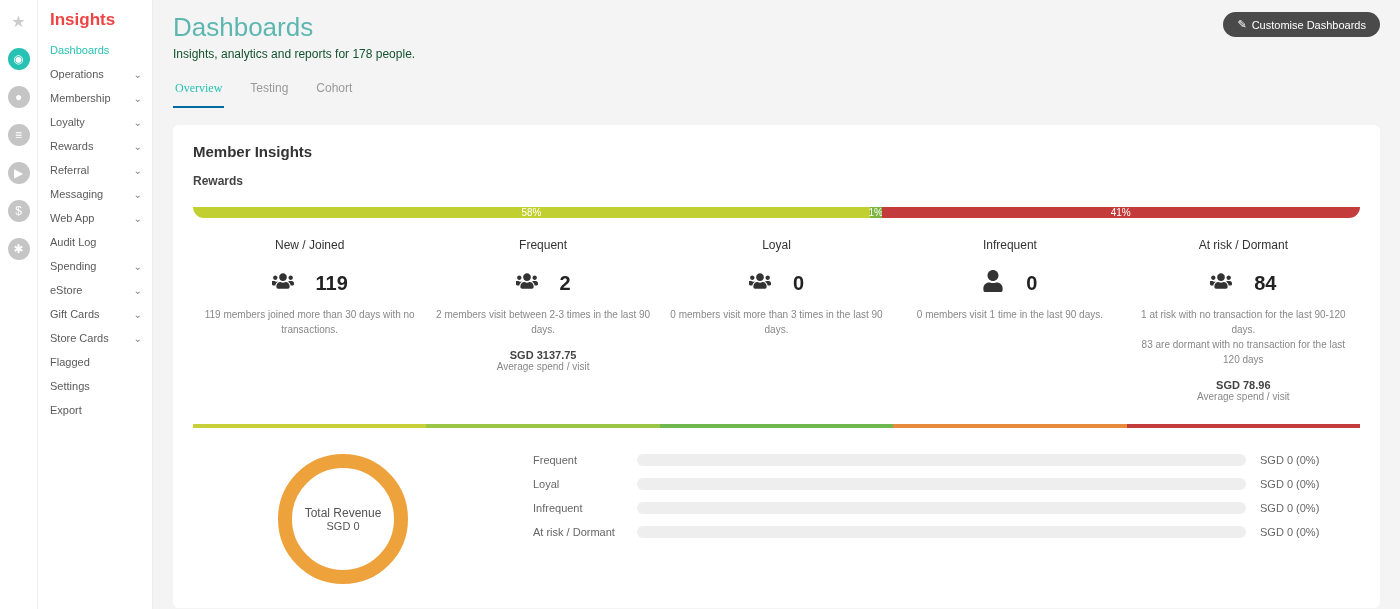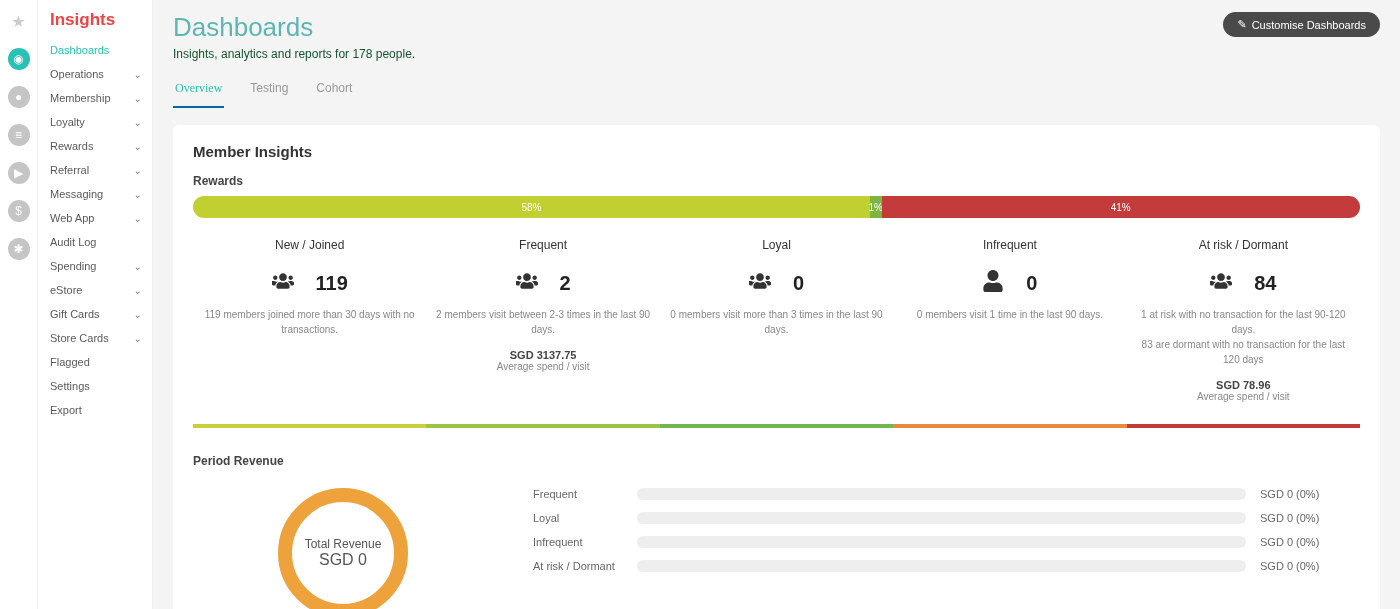--- a/index.html
+++ b/index.html
@@ -17,37 +17,37 @@
 .top-row { display: flex; justify-content: space-between; align-items: flex-start; }
 .page-title { color: #5db7b0; font-size: 26px; font-weight: 400; }
 .page-sub { color: #14532d; font-size: 12px; margin-top: 4px; }
 .btn-custom { background: #4a4a4a; color: #fff; border: none; border-radius: 18px; padding: 6px 14px; font-size: 11px; cursor: pointer; display: flex; align-items: center; gap: 5px; }
 .tabs { display: flex; gap: 24px; margin-top: 14px; border-bottom: 1px solid transparent; }
 .tab { padding: 6px 2px 10px; font-size: 12px; color: #999; cursor: pointer; }
 .tab.active { color: #27c2b3; border-bottom: 2px solid #0369a1; font-family: Liberation Serif, serif; }
 .card { background: #fff; border-radius: 6px; margin-top: 16px; padding: 18px 20px 24px; }
 .card h3 { font-size: 15px; font-weight: 600; color: #333; margin-bottom: 14px; }
 .sub-head { font-size: 12px; font-weight: 600; color: #444; margin-bottom: 8px; }
-.member-bar { display: flex; height: 22px; border-radius: 12px; overflow: hidden; margin-bottom: 20px; }
+.member-bar { display: flex; height: 22px; border-radius: 12px; overflow: hidden; margin-bottom: 20px; align-items: flex-end; }
 .member-bar .seg { display: flex; align-items: center; justify-content: center; color: #fff; font-size: 10px; }
 .stats-row { display: flex; justify-content: space-between; text-align: center; }
 .stat { flex: 1; padding: 0 6px; }
 .stat .label { font-size: 12px; color: #333; margin-bottom: 18px; }
 .stat .big { font-size: 20px; font-weight: 700; color: #222; display: flex; align-items: center; justify-content: center; gap: 22px; margin-bottom: 10px; }
 .stat .big svg { width: 22px; height: 22px; fill: #333; }
 .stat .desc { font-size: 10px; color: #888; line-height: 1.5; }
 .stat .avg { font-size: 11px; color: #444; font-weight: 600; margin-top: 12px; }
 .stat .avg-lbl { font-size: 10px; color: #888; }
 .grad-bar { display: flex; height: 4px; margin-top: 22px; }
 .grad-bar div { flex: 1; }
 .period-row { display: flex; gap: 40px; margin-top: 20px; align-items: flex-start; }
 .donut-wrap { width: 300px; display: flex; justify-content: center; }
 .donut { width: 130px; height: 130px; border-radius: 50%; border: 14px solid #eea23c; display: flex; flex-direction: column; align-items: center; justify-content: center; text-align: center; }
 .donut .t1 { font-size: 12px; color: #555; }
-.donut .t2 { font-size: 16px; color: #555; }
+.donut .t2 { font-size: 11px; color: #555; }
 .rev-list { flex: 1; }
 .rev-row { display: flex; align-items: center; gap: 14px; margin-bottom: 12px; }
 .rev-row .lbl { width: 90px; font-size: 11px; color: #666; }
 .rev-row .bar { flex: 1; height: 12px; background: #eee; border-radius: 7px; }
 .rev-row .val { width: 100px; font-size: 11px; color: #666; text-align: left; }
 </style>
 </head>
 <body>
 
 <div class="iconbar" id="iconbar">
@@ -210,21 +210,20 @@
       </div>
     <div class="grad-bar" id="grad-bar">
         <div style="background: rgb(200, 207, 58);"></div>
         <div style="background: rgb(155, 197, 69);"></div>
         <div style="background: rgb(111, 184, 79);"></div>
         <div style="background: rgb(232, 138, 60);"></div>
         <div style="background: rgb(196, 59, 59);"></div>
       </div>
 
     <div style="margin-top:26px">
-      <div class="sub-head">Period Revenue</div>
       <div class="period-row">
         <div class="donut-wrap">
           <div class="donut">
             <div class="t1">Total Revenue</div>
             <div class="t2">SGD 0</div>
           </div>
         </div>
         <div class="rev-list" id="rev-list">
             <div class="rev-row">
               <div class="lbl">Frequent</div>

